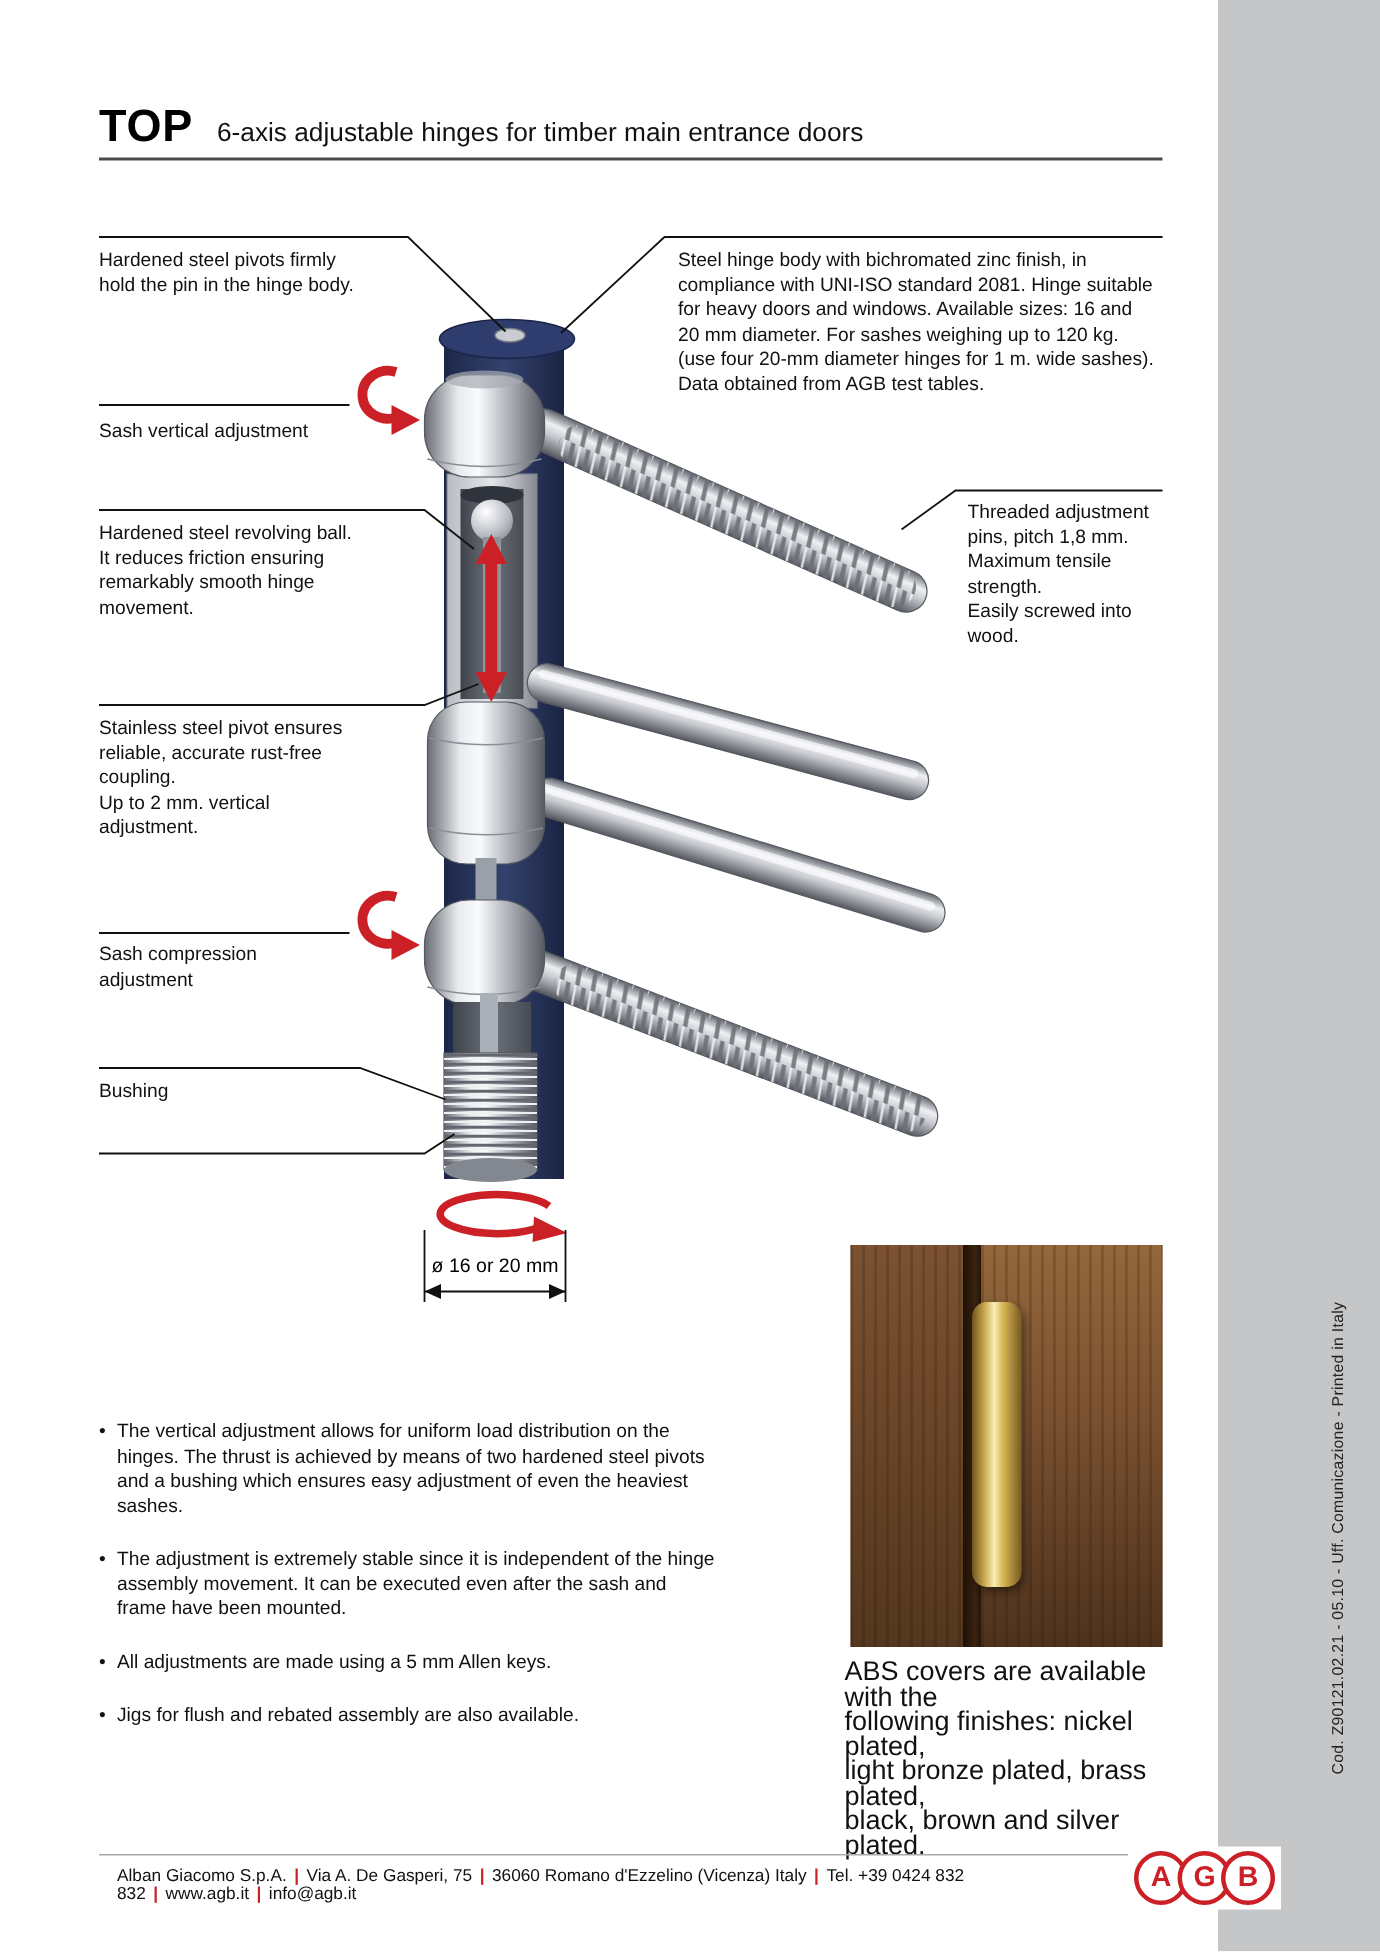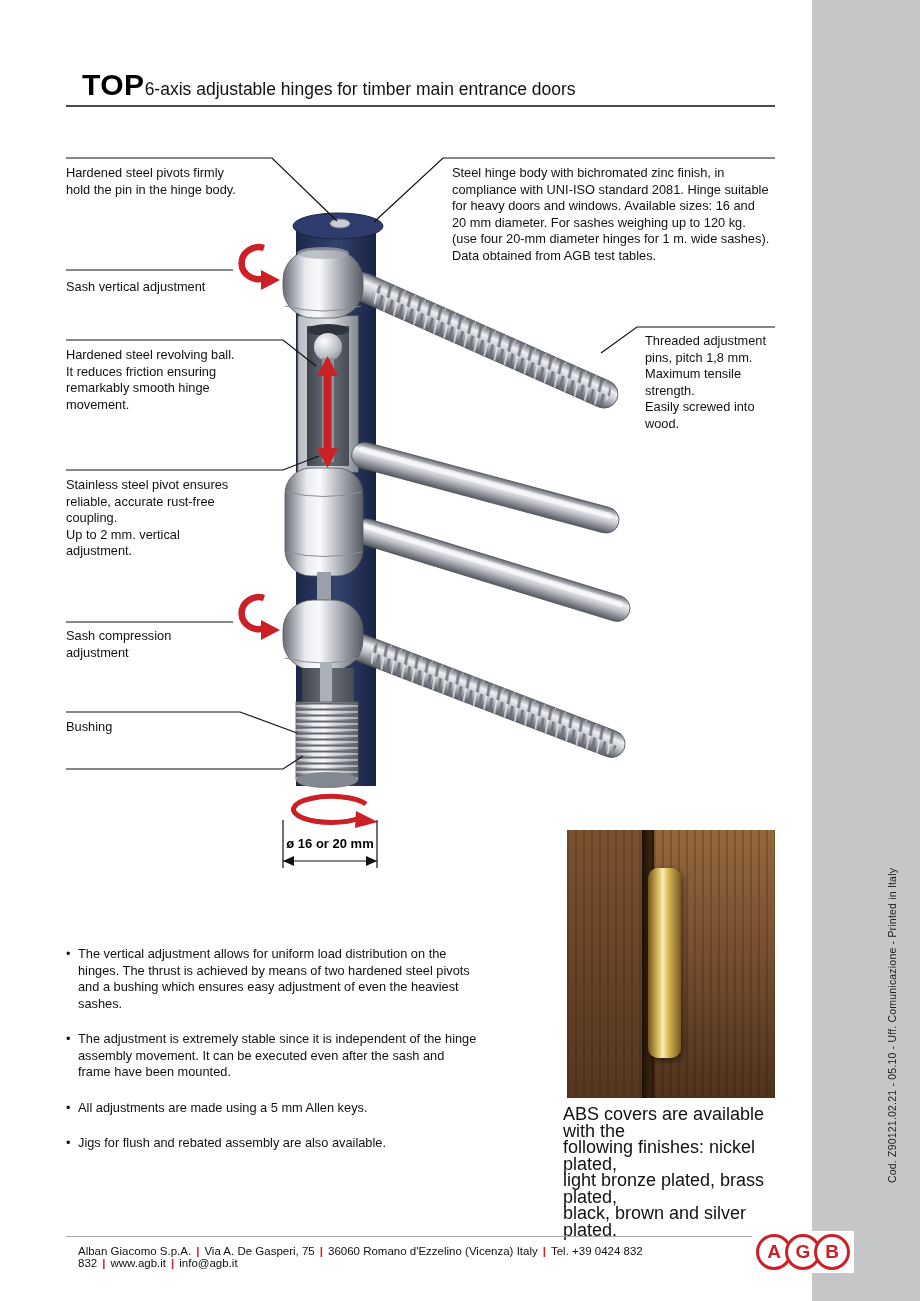--- a/index.html
+++ b/index.html
@@ -9,31 +9,31 @@
     overflow:hidden;
   }
   
   .side-strip{position:absolute; left:812px; top:0; width:108px; height:1301px; background:#c5c6c8;}
   .side-note{
     position:absolute; left:886px; top:1183px; width:330px;
     transform:rotate(-90deg); transform-origin:0 0;
     font-size:10.5px; color:#222; white-space:nowrap; letter-spacing:.2px;
   }
   
-  .header{position:absolute; left:66px; top:68px; display:flex; align-items:baseline; margin-left:16px;}
+  .header{position:absolute; left:66px; top:68px; display:flex; align-items:baseline; gap:16px;}
   .brand{font-size:30px; font-weight:bold; letter-spacing:.5px; color:#000;}
   .title{font-size:17.5px; color:#111;}
   .title-rule{position:absolute; left:66px; top:105px; width:709px; height:1.5px; background:#4a4a4a;}
   
   .art{position:absolute; left:0; top:0; width:920px; height:1301px; pointer-events:none;}
   
   .callout{position:absolute; font-size:12.8px; line-height:16.5px; color:#111; white-space:pre-line;}
   .callout.big{font-size:14.5px; line-height:19px;}
   .dim-label{position:absolute; left:272px; top:836px; width:116px; text-align:center;
-    font-size:13px; font-weight:bold; color:#000;}
+    font-size:13px; font-weight:normal; color:#000;}
   
   .bullets{position:absolute; left:66px; top:946px; width:414px; margin:0; padding:0; list-style:none;}
   .bullets li{display:flex; margin:0 0 19px 0; font-size:12.8px; line-height:16.5px;}
   .bullets .marker{flex:none; width:12px;}
   
   .photo{position:absolute; left:567px; top:830px; width:208px; height:268px; overflow:hidden; background:#6b4527;}
   .photo .frame-wood{position:absolute; left:0; top:0; width:37%; height:100%;
     background:linear-gradient(180deg,#7c5231 0%,#6b4527 45%,#543category 100%);
     background:linear-gradient(180deg,#7c5231 0%,#6b4527 45%,#54371e 100%);}
   .photo .frame-wood:after,.photo .door-wood:after{content:""; position:absolute; inset:0;

